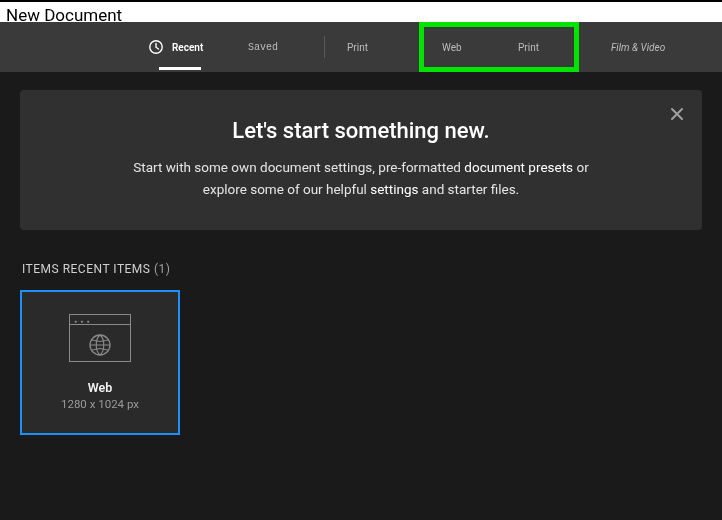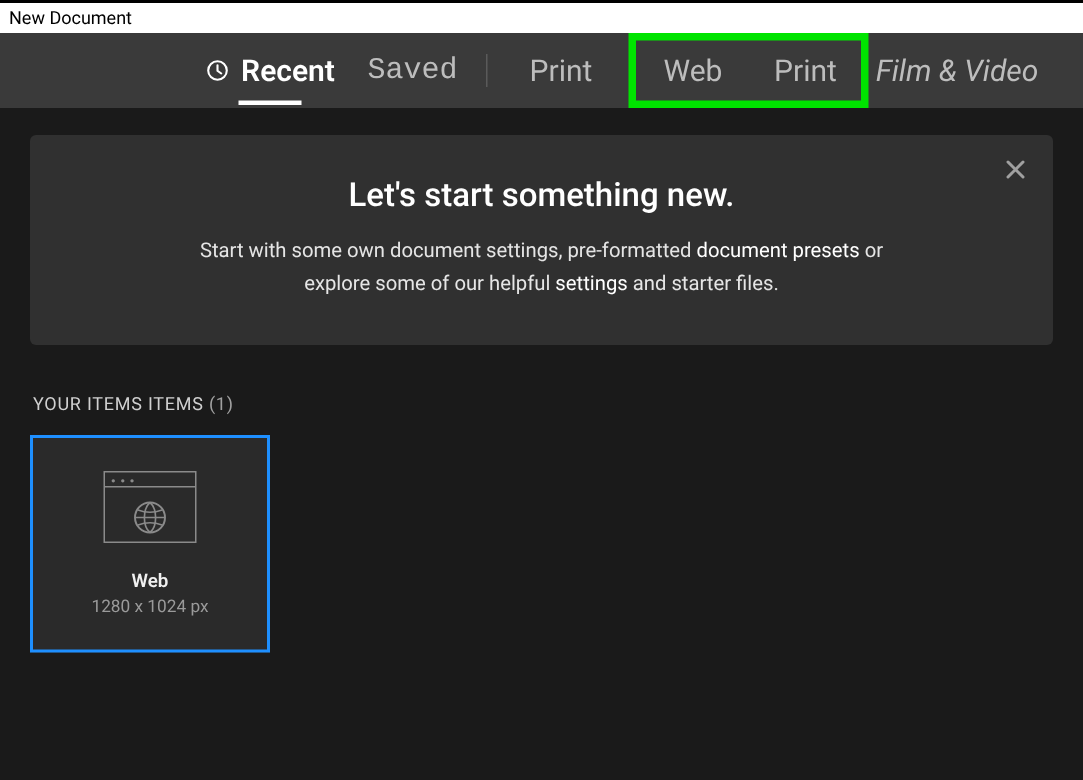--- a/index.html
+++ b/index.html
@@ -9,35 +9,34 @@
     background: #1a1a1a;
     font-family: -apple-system, "Segoe UI", Roboto, Arial, sans-serif;
     color: #e0e0e0;
     overflow: hidden;
     position: relative;
   }
   .title-bar {
     height: 22px;
     background: #fff;
     color: #000;
-    font-size: 12px;
+    font-size: 17px;
     padding: 3px 6px;
     border-top: 2px solid #000;
   }
   .tabs {
     height: 50px;
     background: #3a3a3a;
     display: flex;
     align-items: stretch;
   }
   .tab {
     display: flex;
     align-items: center;
-    justify-content: center;
-    font-size: 20px;
+    font-size: 10px;
     color: #bdbdbd;
     cursor: pointer;
     padding: 0 18px;
     position: relative;
     white-space: nowrap;
   }
   .tab.active {
     color: #fff;
     font-weight: 600;
   }
@@ -202,21 +201,21 @@
       </svg>
   </div>
   <div class="banner-title">Let's start something new.</div>
   <div class="banner-desc">
     <span>Start with some own document settings, pre-formatted </span><span class="link">document presets</span><span> or</span><br>
     <span>explore some of our helpful </span><span class="link">settings</span><span> and starter files.</span>
   </div>
 </div>
 
 <div class="section-label">
-  <span>YOUR ITEMS ITEMS</span>
+  <span>ITEMS RECENT ITEMS</span>
   <span class="count">(1)</span>
 </div>
 
 <div class="items">
   <div class="item-card">
     <div class="item-thumb">
       <div class="item-thumb-top"></div>
       <div class="item-thumb-dots">● ● ●</div>
       <span class="item-thumb-globe">
         <svg width="24" height="24" viewBox="0 0 24 24">

